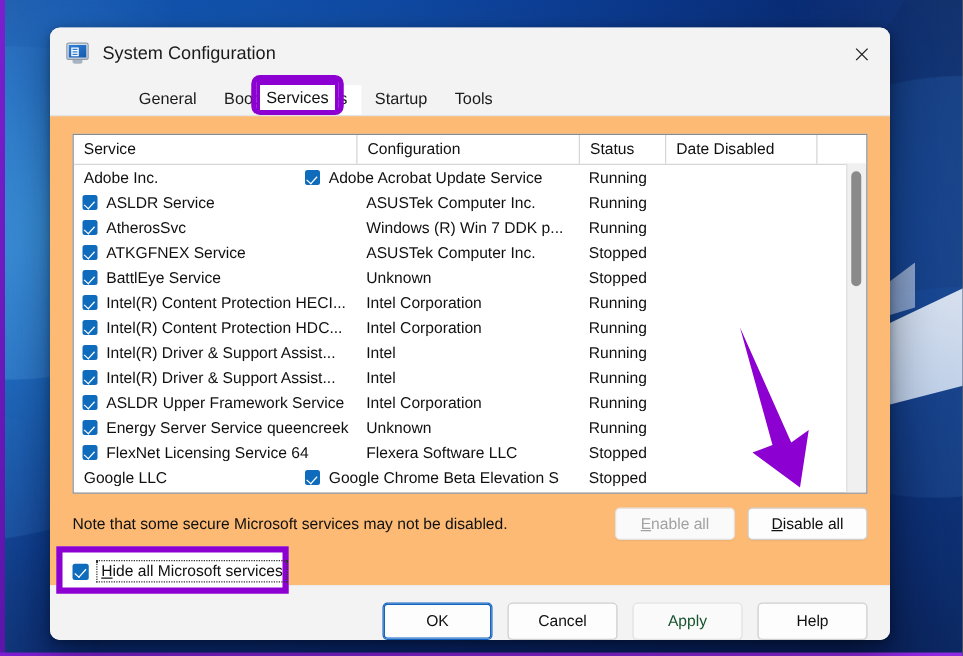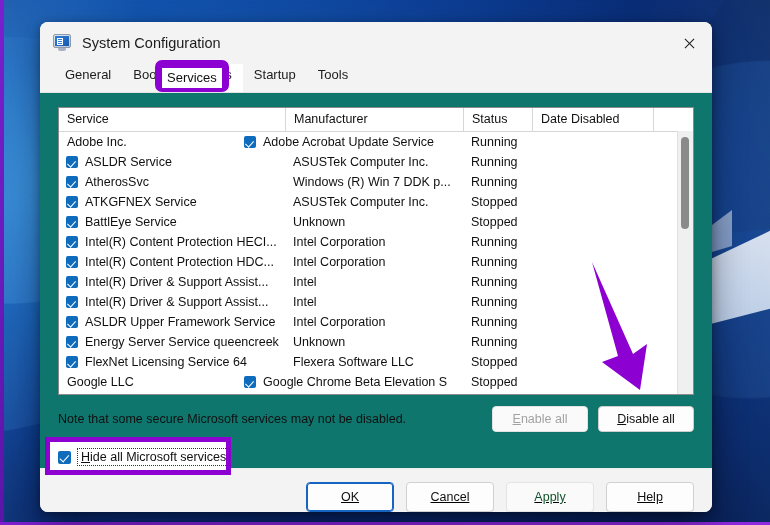--- a/index.html
+++ b/index.html
@@ -78,38 +78,38 @@
   #app-icon .glyph:after{content:"";position:absolute;left:1px;top:1px;
     width:4px;height:1px;background:#2f7fd6;box-shadow:0 2px 0 #2f7fd6,0 4px 0 #2f7fd6;}
   #app-icon .stand{position:absolute;left:6px;top:15px;width:8px;height:3px;
     background:#a9b4c2;border-radius:0 0 2px 2px;}
   #win-title{font-size:14.5px;color:#1b1b1b;}
   #close-btn{position:absolute;right:0;top:0;width:46px;height:42px;
     display:flex;align-items:center;justify-content:center;cursor:pointer;}
   #close-btn svg{width:11px;height:11px;}
 
   
-  #tabstrip{flex:0 0 28px;height:28px;display:flex;
-    padding:0 0 0 14px;position:relative;background:#f3f3f3;}
+  #tabstrip{flex:0 0 28px;height:28px;display:flex;align-items:flex-end;
+    padding:0 0 0 14px;position:relative;background:#f3f3f3;margin-left:46px;}
   .tab{font-size:13px;color:#1b1b1b;padding:3px 11px 5px 11px;line-height:1.2;
     cursor:pointer;white-space:nowrap;}
   .tab.active{background:#ffffff;}
   #tab-highlight{
     position:absolute;left:115px;top:-4px;width:74px;height:32px;
     border:4px solid #8c00d1;border-radius:7px;box-sizing:border-box;
     pointer-events:none;
   }
   #tab-highlight .fillbox{position:absolute;inset:0;background:#8c00d1;}
   #tab-services-label{
     position:absolute;left:122px;top:4px;z-index:3;background:#ffffff;
     font-size:13px;color:#101010;padding:2px 5px 3px 5px;white-space:nowrap;
   }
 
   
-  #panel{flex:1 1 auto;background:#0f766e;margin:0;border-top:1px solid #e3e3e3;
+  #panel{flex:1 1 auto;background:#fdba74;margin:0;border-top:1px solid #e3e3e3;
     display:flex;flex-direction:column;padding:14px 18px 0 18px;box-sizing:border-box;
     position:relative;}
 
   
   #listbox{flex:0 0 286px;height:286px;border:1px solid #8a8a8a;
     display:flex;flex-direction:column;overflow:hidden;background:#fff;position:relative;}
   #list-header{display:flex;height:23px;flex:0 0 23px;
     border-bottom:1px solid #d6d6d6;background:#ffffff;align-items:center;}
   .hcell{font-size:12.5px;color:#101010;padding-left:8px;box-sizing:border-box;
     height:23px;line-height:23px;cursor:pointer;white-space:nowrap;overflow:hidden;}
@@ -153,21 +153,21 @@
     margin-right:6px;cursor:pointer;flex:0 0 13px;}
   #hide-cb:after{content:"";position:absolute;left:3.5px;top:2.5px;width:4px;height:7.5px;
     border:solid #fff;border-width:0 1.7px 1.7px 0;transform:rotate(42deg);}
   #hide-label{font-size:12.5px;color:#101010;border:1px dotted #333;padding:1px 3px;
     cursor:pointer;white-space:nowrap;}
   #hide-label .u{text-decoration:underline;}
 
   
   #footer{flex:0 0 56px;height:56px;background:#f3f3f3;display:flex;
     align-items:center;justify-content:flex-end;padding-right:18px;gap:12px;
-    border-top:1px solid #ececec;text-decoration:underline;}
+    border-top:1px solid #ececec;}
   .fbtn{font-size:12.5px;color:#101010;background:#fdfdfd;border:1px solid #d0d0d0;
     border-radius:4px;height:30px;width:88px;cursor:pointer;
     display:inline-flex;align-items:center;justify-content:center;box-sizing:border-box;
     box-shadow:0 1px 0 rgba(0,0,0,.05);}
   .fbtn.default{border:1px solid #1565c0;box-shadow:0 0 0 1px #1565c0 inset,0 1px 0 rgba(0,0,0,.05);}
   .fbtn.disabled{color:#14532d;background:#fafafa;border-color:#e4e4e4;cursor:default;}
 
   
   #arrow{position:absolute;left:578px;top:258px;width:92px;height:140px;
     pointer-events:none;z-index:40;}
@@ -219,21 +219,21 @@
       <div class="fillbox" style="background: rgb(140, 0, 209);"></div>
     </div>
     <div id="tab-services-label">Services</div>
   </div>
 
   <div id="panel">
 
     <div id="listbox">
       <div id="list-header">
         <div class="hcell c-service">Service</div>
-        <div class="hcell c-manufacturer">Manufacturer</div>
+        <div class="hcell c-manufacturer">Configuration</div>
         <div class="hcell c-status">Status</div>
         <div class="hcell c-date">Date Disabled</div>
         <div class="hcell c-pad"></div>
       </div>
       <div id="rows">
           <div class="row">
             <div class="cell c-manufacturer">Adobe Inc.</div>
             <div class="cell svc c-service">
               <div class="cb"></div>
               <span>Adobe Acrobat Update Service</span>

